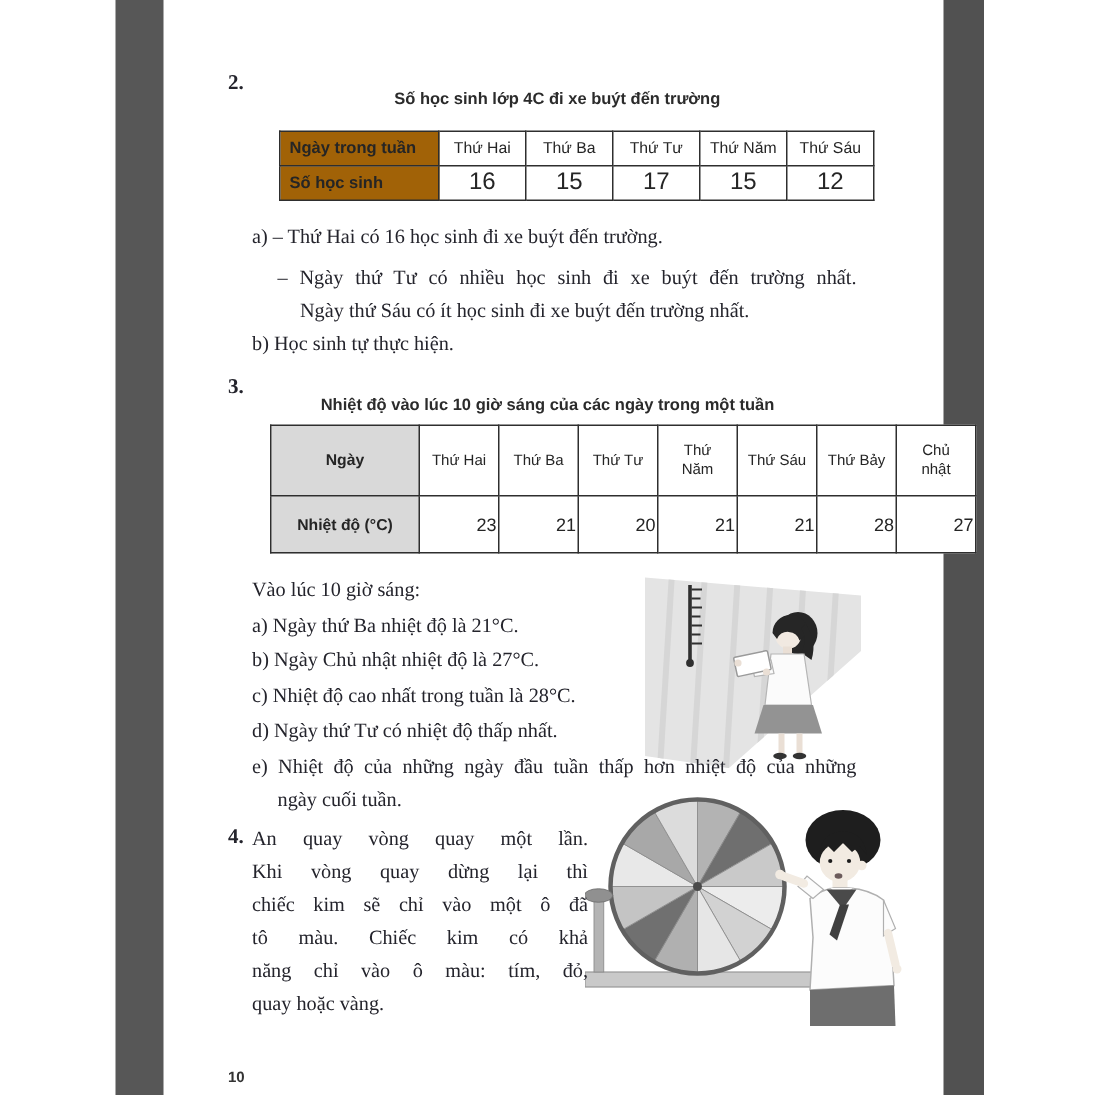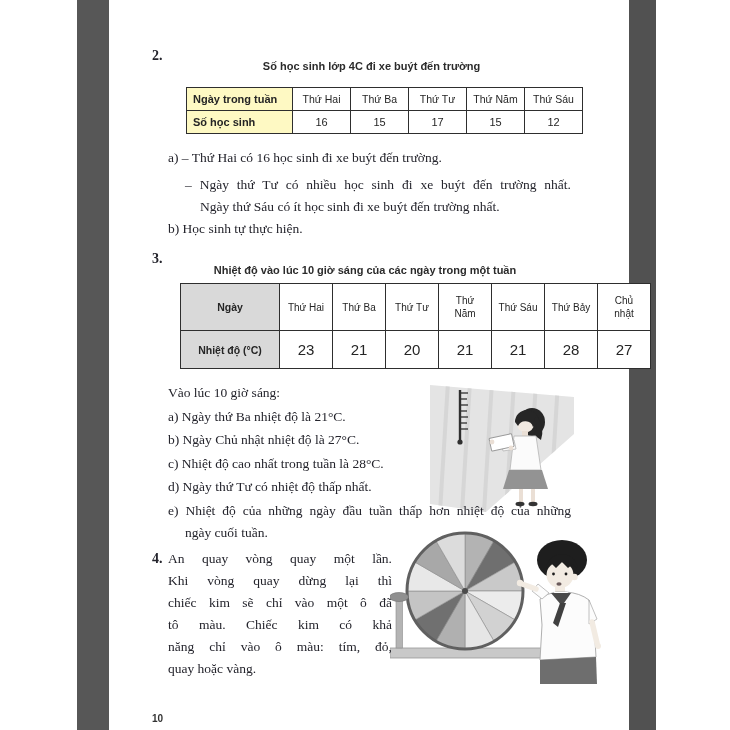--- a/index.html
+++ b/index.html
@@ -16,28 +16,28 @@
   .jline{white-space:normal;text-align:justify;text-align-last:justify;}
   .marker{font-weight:bold;font-size:14px;}
   .tbl-title{
     position:absolute;text-align:center;z-index:3;
     font-family:"Liberation Sans",sans-serif;font-weight:bold;font-size:11px;color:#2b2b2b;
   }
   table{border-collapse:collapse;position:absolute;z-index:3;
     font-family:"Liberation Sans",sans-serif;color:#252525;background:#fff;}
   td{border:1.5px solid #2e2e2e;}
   .t1 td{height:20px;}
-  .t1 .label{background:#fef9c3;font-weight:bold;font-size:11px;width:93px;padding:1px 6px;}
+  .t1 .label{background:#a16207;font-weight:bold;font-size:11px;width:93px;padding:1px 6px;}
   .t1 .day{width:55px;text-align:center;font-size:10.5px;}
-  .t1 .val{text-align:center;font-size:11px;}
+  .t1 .val{text-align:center;font-size:16px;}
   .t2 .label{background:#d9d9d9;font-weight:bold;font-size:10.5px;width:90px;text-align:center;padding:2px 4px;margin-top:37px;}
   .t2 .day{width:40px;text-align:center;font-size:10px;line-height:13px;padding:3px 6px;}
   .t2 .hrow td{height:40px;}
   .t2 .vrow td{height:33px;}
-  .t2 .val{text-align:center;font-size:15px;}
+  .t2 .val{text-align:right;font-size:12px;}
   .illo{position:absolute;z-index:1;}
   .pagenum{position:absolute;font-family:"Liberation Sans",sans-serif;font-weight:bold;
     font-size:10px;color:#333;z-index:3;}
 </style>
 </head>
 <body>
 
 <div class="canvas">
 
   <div class="backdrop-bar bar-left abs"></div>

